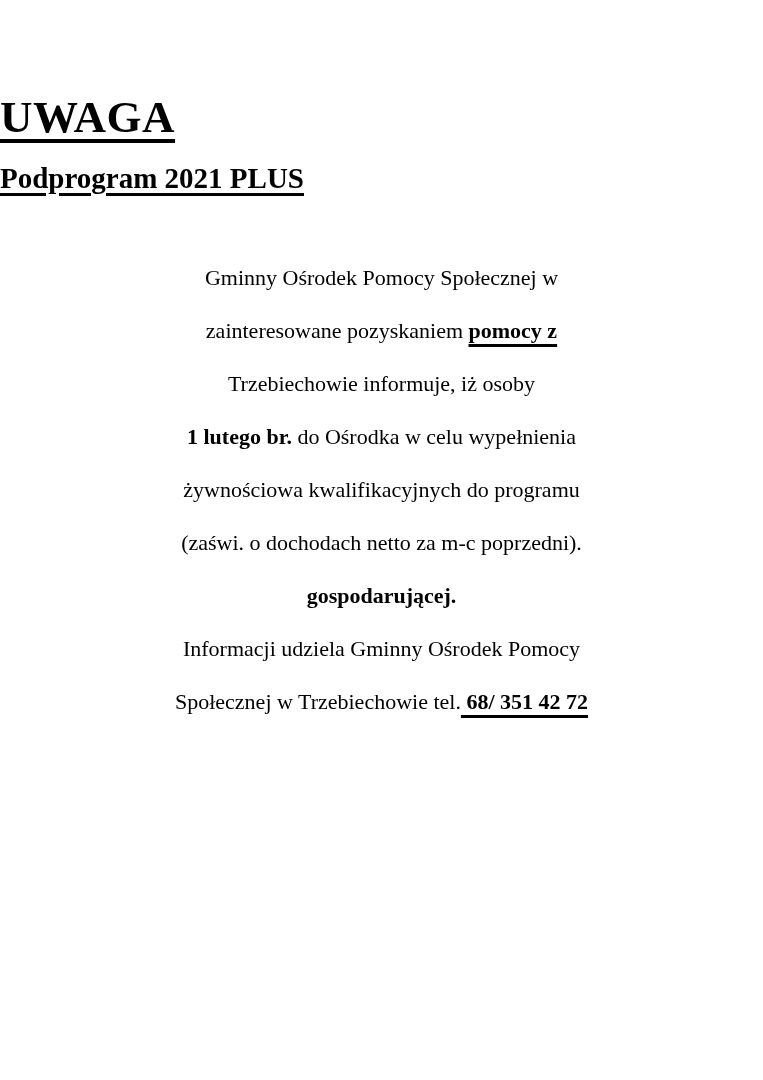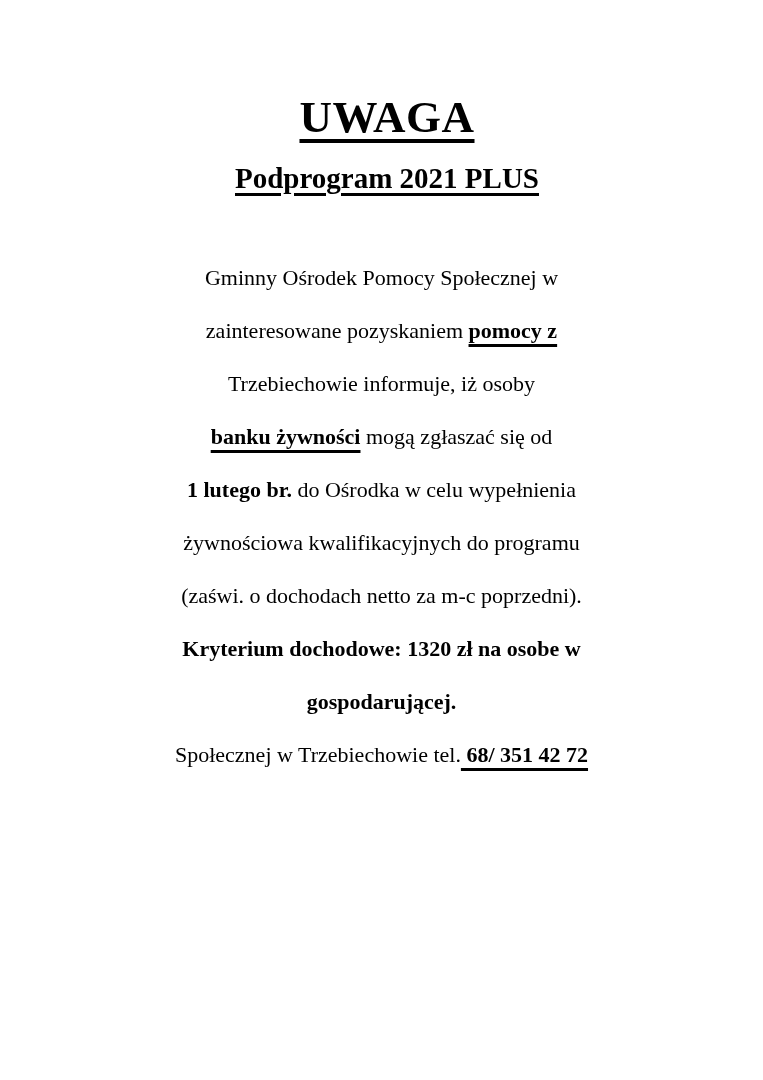--- a/index.html
+++ b/index.html
@@ -12,22 +12,20 @@
     width: 763px;
     height: 1080px;
     margin: 0 auto;
     background: #ffffff;
     color: #000000;
     font-family: "Liberation Serif", "DejaVu Serif", serif;
     overflow: hidden;
   }
   .doc-header {
     padding-top: 90px;
-    text-align: center;
-    padding-left: 11px;
   }
   .title-line {
     font-size: 45px;
     font-weight: bold;
     line-height: 55px;
     letter-spacing: 0.5px;
   }
   .title-line > span {
     text-decoration: underline;
     text-decoration-thickness: 4px;
@@ -74,21 +72,20 @@
     </div>
     <div class="subtitle-line">
       <span>Podprogram 2021 PLUS</span>
     </div>
   </header>
 
   <main class="doc-body">
       <div class="line"><span>Gminny Ośrodek Pomocy Społecznej w</span></div>
       <div class="line"><span>zainteresowane pozyskaniem </span><span class="seg-b seg-u">pomocy z</span></div>
       <div class="line"><span>Trzebiechowie informuje, iż osoby</span></div>
-      <div class="line"><span class="seg-b seg-u">banku żywności</span><span> mogą zgłaszać się od</span></div>
       <div class="line"><span class="seg-b">1 lutego br.</span><span> do Ośrodka w celu wypełnienia</span></div>
       <div class="line"><span>żywnościowa kwalifikacyjnych do programu</span></div>
       <div class="line"><span>(zaświ. o dochodach netto za m-c poprzedni).</span></div>
-      <div class="line"><span class="seg-b">Kryterium dochodowe: 1320 zł na osobe w</span></div>
       <div class="line"><span class="seg-b">gospodarującej.</span></div>
+      <div class="line"><span>Informacji udziela Gminny Ośrodek Pomocy</span></div>
       <div class="line"><span>Społecznej w Trzebiechowie tel.</span><span class="seg-b seg-u"> 68/ 351 42 72</span></div>
     </main>
 </div>
 
 </body></html>

